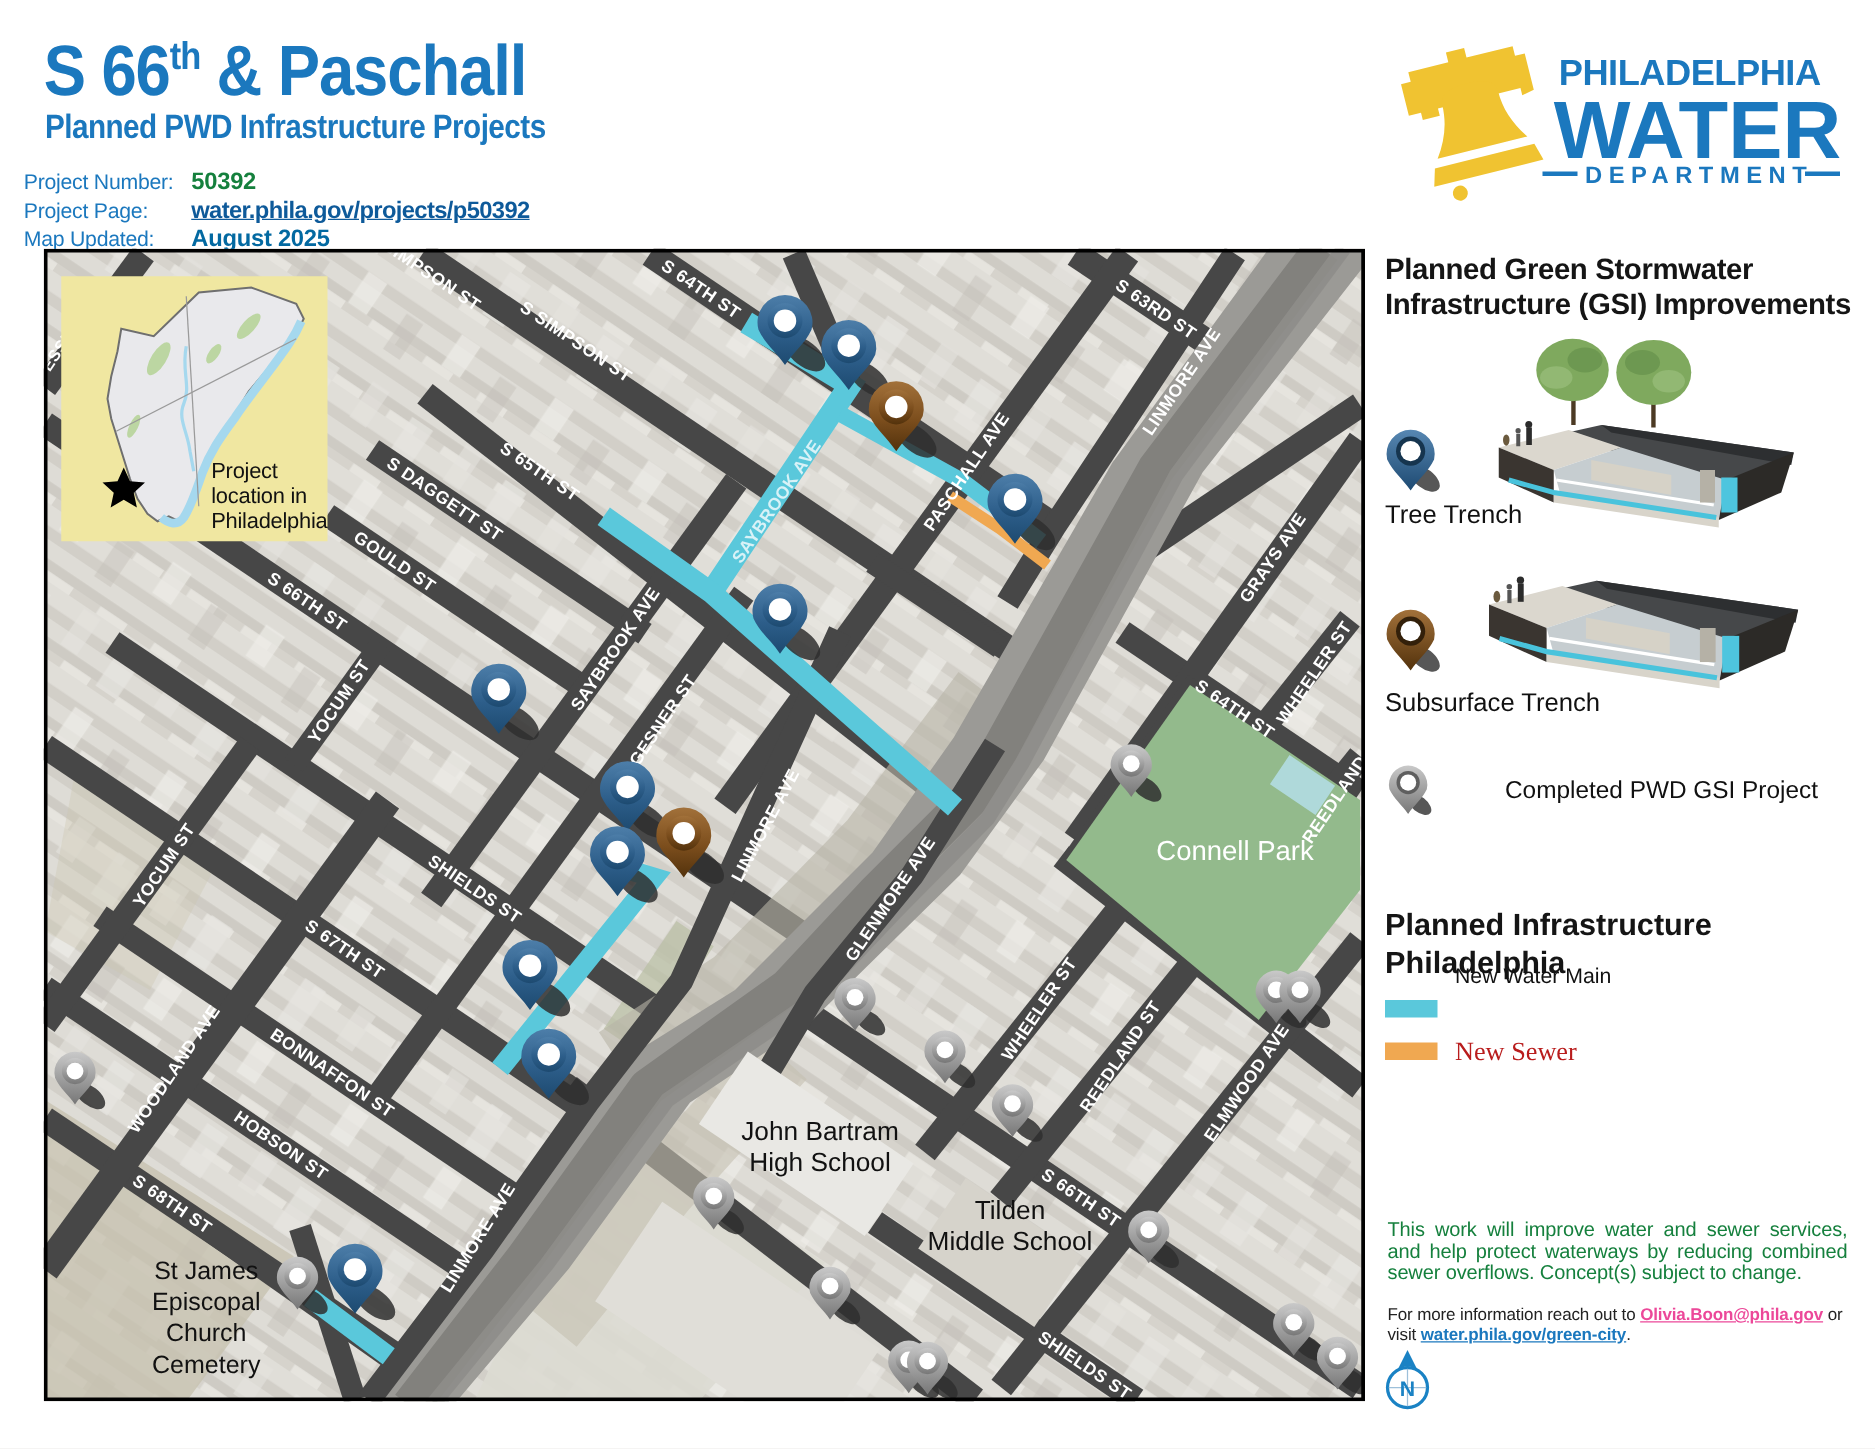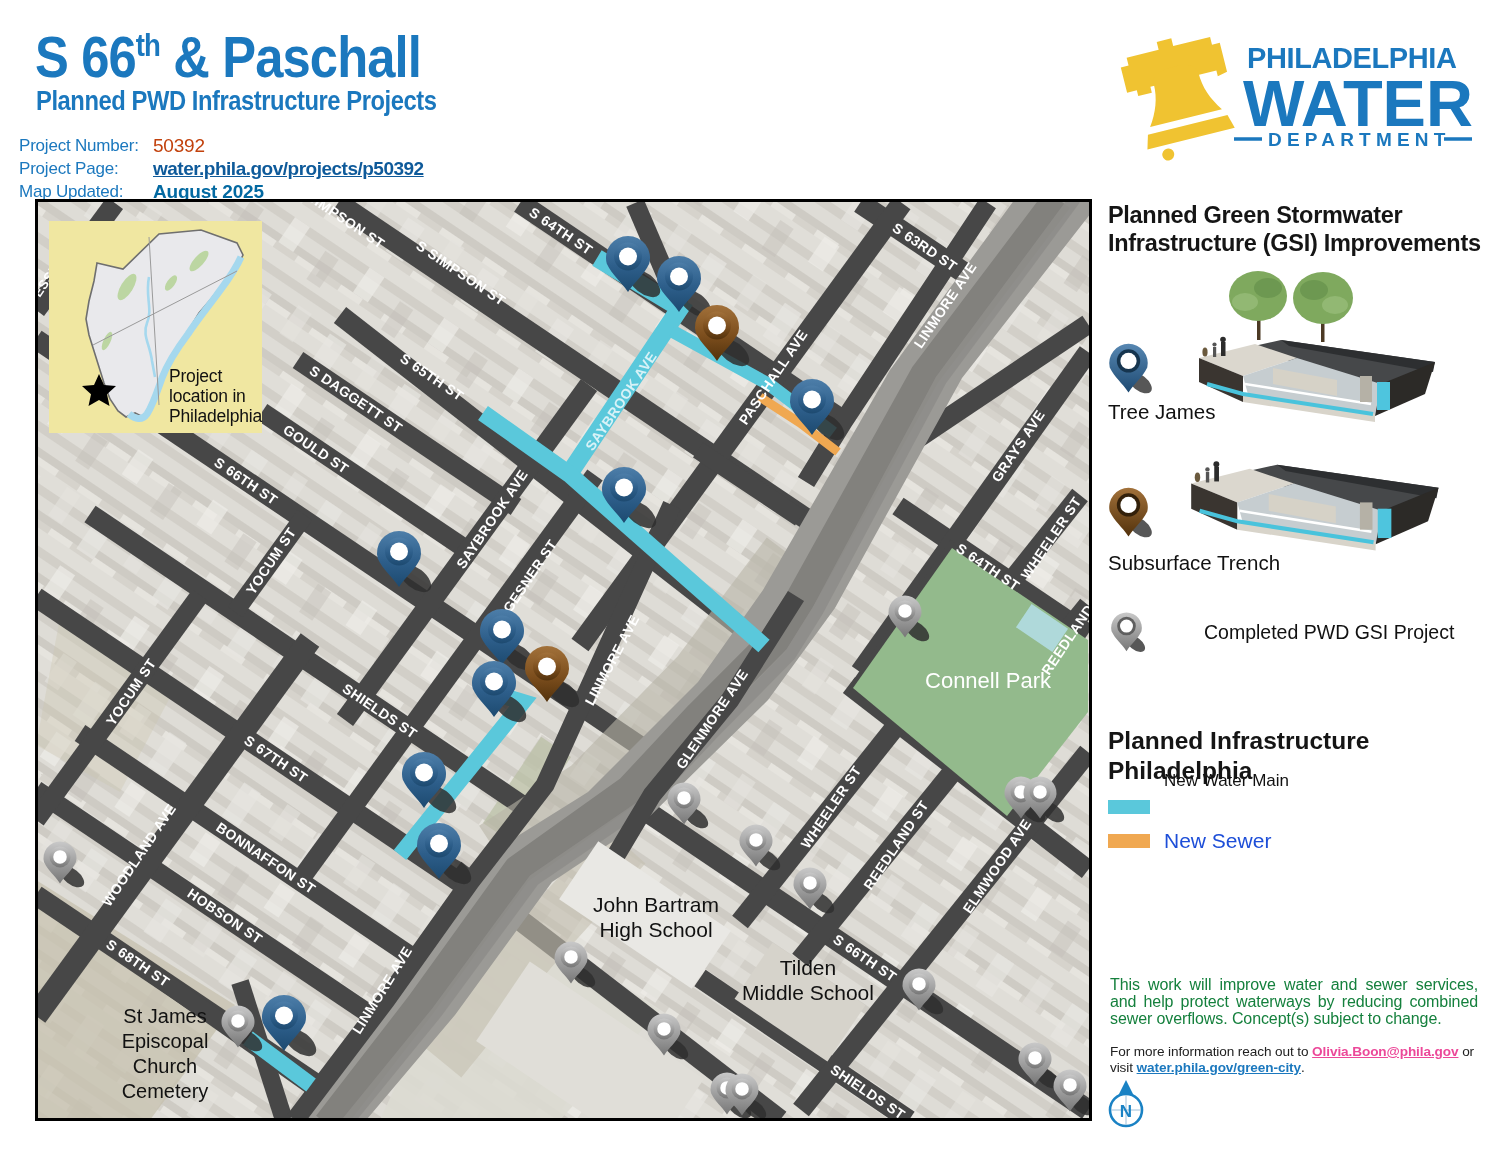--- a/index.html
+++ b/index.html
@@ -5,21 +5,21 @@
 body{width:1500px;height:1159px;position:relative;background:#fff;font-family:"Liberation Sans",sans-serif;overflow:hidden;}
 .abs{position:absolute;}
 </style></head>
 <body>
 
 <div class="abs" style="left:35px;top:24px;font-size:57px;font-weight:bold;color:#1b78be;letter-spacing:-1px;transform:scaleX(0.89);transform-origin:0 0;white-space:nowrap;">S 66<span style="font-size:31px;vertical-align:21px;">th</span> &amp; Paschall</div>
 
 <div class="abs" style="left:36px;top:86px;font-size:27px;font-weight:bold;color:#1b78be;letter-spacing:-0.5px;transform:scaleX(0.88);transform-origin:0 0;white-space:nowrap;">Planned PWD Infrastructure Projects</div>
 
 <div class="abs" style="left:19px;top:134px;font-size:17px;color:#1b78be;line-height:23px;width:500px;letter-spacing:-0.2px;">
-<div>Project Number:<span style="position:absolute;left:134px;font-size:19px;font-weight:normal;color:#c2410c;">50392</span></div>
+<div>Project Number:<span style="position:absolute;left:134px;font-size:19px;font-weight:bold;color:#15803d;">50392</span></div>
 <div>Project Page:<span style="position:absolute;left:134px;font-size:19px;font-weight:bold;color:#0e5a9a;text-decoration:underline;letter-spacing:-0.5px;">water.phila.gov/projects/p50392</span></div>
 <div>Map Updated:<span style="position:absolute;left:134px;font-size:19px;font-weight:bold;color:#0369a1;">August 2025</span></div>
 </div>
 
 <svg width="380" height="160" viewBox="0 0 380 160" style="position:absolute;left:1116px;top:16px;">
 
 <g transform="translate(8 4) rotate(-14 55 70)" fill="#f0c331">
 <path d="M4,34 L4,60 L14,60 L14,66 L28,66 L28,60 L96,60 L96,66 L106,64 L106,34 L98,34 L98,26 L60,26 L60,18 L45,18 L45,26 L12,26 L12,34 Z"></path>
 <path d="M32,58 C32,50 40,46 55,46 C70,46 78,50 78,58 C78,73 83,86 92,99 L18,99 C27,86 32,73 32,58 Z"></path>
 <path d="M14,106 L96,106 L100,120 L10,120 Z"></path>
@@ -398,21 +398,21 @@
 <ellipse cx="11" cy="20" rx="14" ry="7.5" fill="#3a3a3a" opacity="0.85" transform="rotate(38 11 20)"></ellipse>
 <linearGradient id="lgblue1094332" x1="0" y1="0" x2="0" y2="1">
       <stop offset="0" stop-color="#5787b2"></stop>
       <stop offset="1" stop-color="#1e4a72"></stop>
     </linearGradient>
 <path d="M -18.5,5 C -13.7,15 -6.4,20 0,29.5 C 6.4,20 13.7,15 18.5,5 A 19,19 0 1 0 -18.5,5 Z" fill="url(#lgblue1094332)"></path>
 <circle cx="0" cy="-1.5" r="11.5" fill="#16354f"></circle>
 <circle cx="0" cy="-1.5" r="8" fill="#fff"></circle>
 </svg>
 
-<div class="abs" style="left:1108px;top:400px;font-size:20.5px;color:#111;">Tree James</div>
+<div class="abs" style="left:1108px;top:400px;font-size:20.5px;color:#111;">Tree Trench</div>
 
 <svg width="262" height="123" viewBox="10 86 250 96" style="position:absolute;left:1187px;top:443px;">
 <g>
 <polygon points="96,96 250,118 206,146 120,122 60,104" fill="#46484a"></polygon>
 <polygon points="96,96 250,118 248,128 104,102" fill="#2d2f31"></polygon>
 <polygon points="14,114 70,100 112,114 58,132" fill="#dbd7ce"></polygon>
 <polygon points="14,114 58,132 58,158 14,138" fill="#3a3530"></polygon>
 <polygon points="58,132 112,114 196,140 190,172 64,154" fill="#c6cdd0"></polygon>
 <polygon points="88,124 152,136 152,152 88,140" fill="#d6d2c7"></polygon>
 <polygon points="190,172 240,150 250,118 196,140" fill="#2c2a27"></polygon>
@@ -456,21 +456,21 @@
 </svg>
 
 <div class="abs" style="left:1204px;top:621px;font-size:19.5px;color:#111;">Completed PWD GSI Project</div>
 
 <div class="abs" style="left:1108px;top:726px;width:360px;font-size:24.5px;font-weight:bold;color:#151515;line-height:30px;">Planned Infrastructure Philadelphia</div>
 
 <div class="abs" style="left:1108px;top:800px;width:42px;height:14px;background:#5ac8db;"></div>
 <div class="abs" style="left:1164px;top:771px;font-size:17px;color:#111;">New Water Main</div>
 
 <div class="abs" style="left:1108px;top:834px;width:42px;height:14px;background:#f0a851;"></div>
-<div class="abs" style="left:1164px;top:829px;font-size:21px;color:#1d4ed8;">New Sewer</div>
+<div class="abs" style="left:1164px;top:829px;font-size:21px;color:#b91c1c;font-family:Liberation Serif, serif;">New Sewer</div>
 
 <div class="abs" style="left:1110px;top:976px;width:368px;font-size:16px;color:#15803d;line-height:17px;text-align:justify;letter-spacing:-0.1px;">This work will improve water and sewer services, and help protect waterways by reducing combined sewer overflows. Concept(s) subject to&nbsp;change.</div>
 
 <div class="abs" style="left:1110px;top:1044px;width:372px;font-size:13.6px;color:#222;line-height:16px;letter-spacing:-0.1px;">For more information reach out to <span style="color:#ec4899;font-weight:bold;text-decoration:underline;">Olivia.Boon@phila.gov</span> or visit <span style="color:#1b78be;font-weight:bold;text-decoration:underline;">water.phila.gov/green-city</span>.</div>
 
 <svg class="abs" width="60" height="70" viewBox="0 0 60 70" style="left:1097px;top:1076px;">
 <circle cx="29" cy="34" r="16" fill="#fff" stroke="#1a82c4" stroke-width="2.6"></circle>
 <line x1="29" y1="19" x2="29" y2="49" stroke="#9dc0da" stroke-width="1"></line>
 <line x1="14" y1="34" x2="44" y2="34" stroke="#9dc0da" stroke-width="1"></line>
 <text x="29" y="41" font-size="17" font-weight="bold" fill="#1a82c4" text-anchor="middle" font-family="Liberation Sans, sans-serif">N</text>

